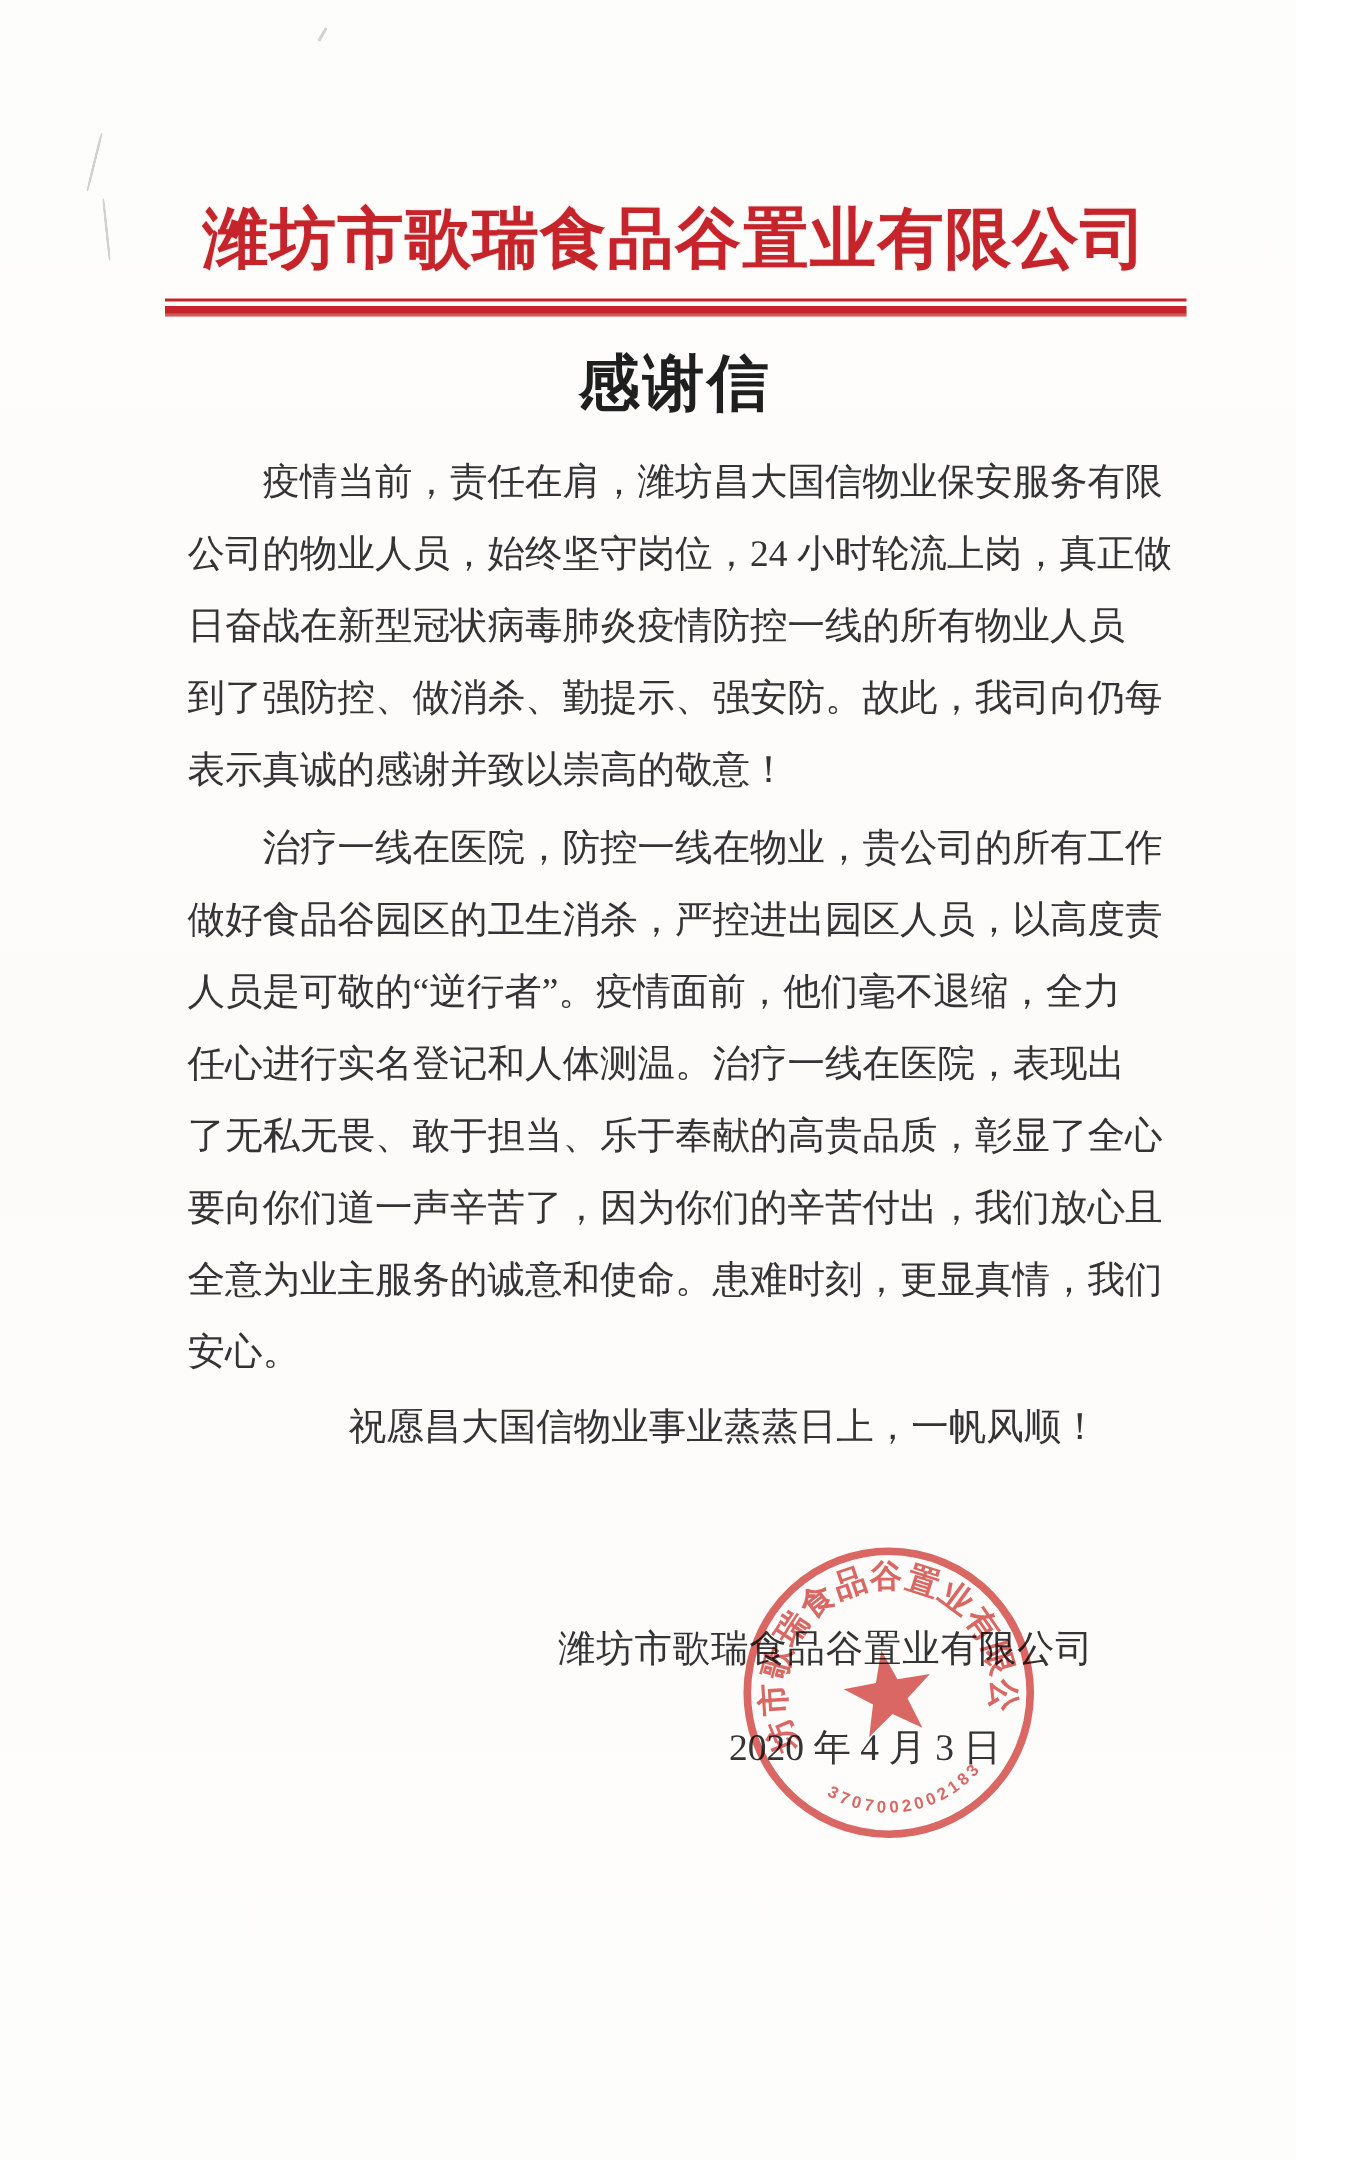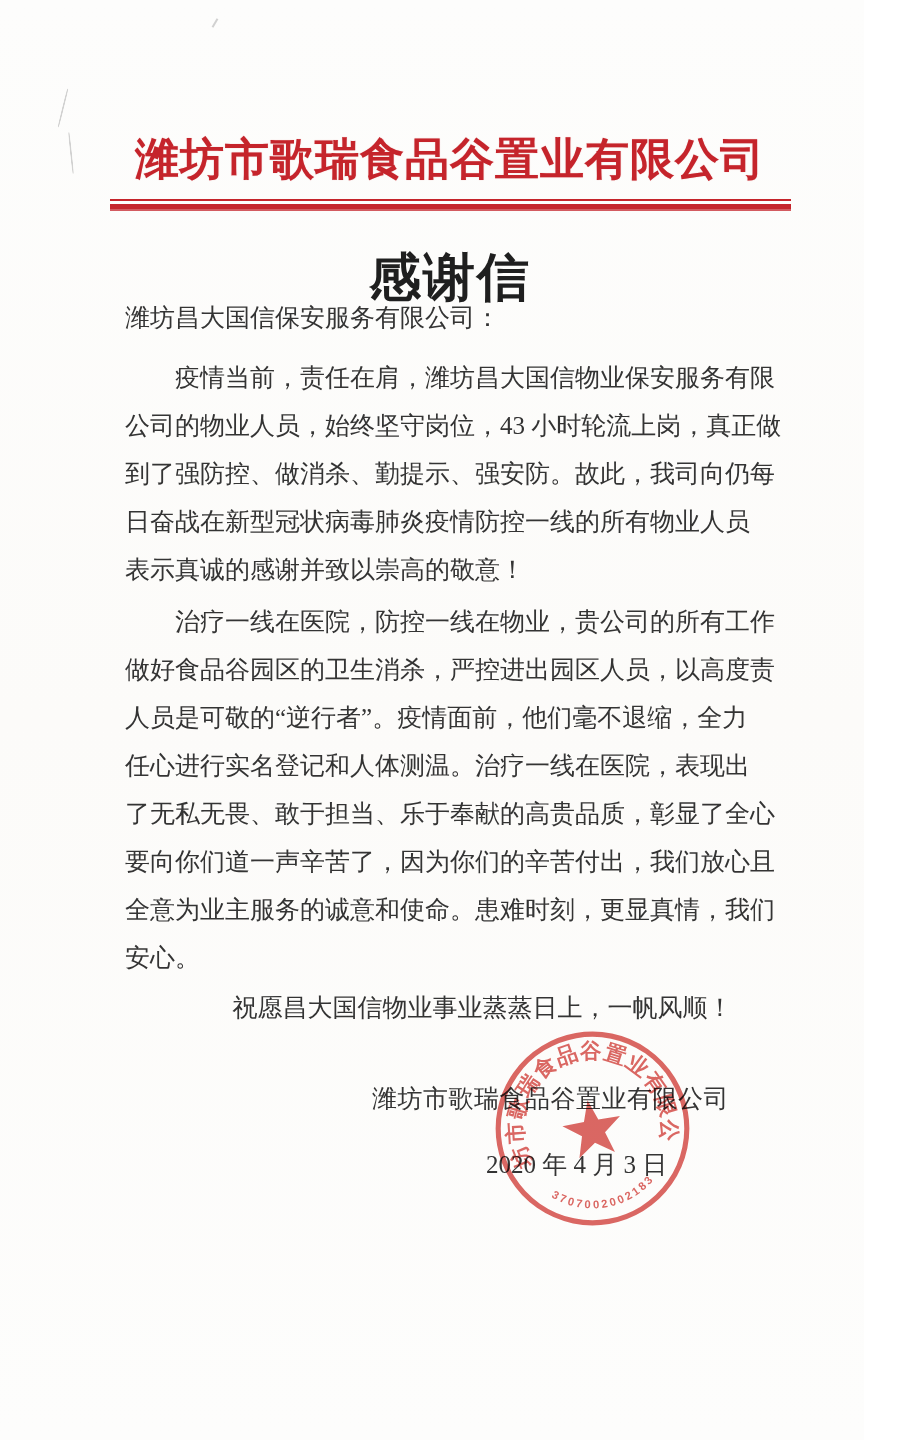--- a/index.html
+++ b/index.html
@@ -20,22 +20,22 @@
     font-size:44px;font-weight:900;letter-spacing:1px;
     color:#c5242b;
     text-shadow:0 0 1px rgba(197,36,43,.4);
     white-space:nowrap;
   }
   .rule{position:absolute;top:199px;left:110px;width:681px;}
   .rule .thin{height:2px;background:#c5242b;}
   .rule .thick{height:7px;background:#c5242b;margin-top:3px;box-shadow:inset 0 -2px 0 rgba(255,255,255,.25);}
   
   .doc-title{
-    position:absolute;top:243px;left:0;width:900px;
-    text-align:center;font-size:52px;font-weight:700;color:#1f1f1f;
+    position:absolute;top:228px;left:0;width:900px;
+    text-align:center;font-size:41px;font-weight:700;color:#1f1f1f;
     letter-spacing:2px;white-space:nowrap;
   }
   
   .body{
     position:absolute;top:294px;left:125px;width:665px;
     font-size:25px;color:#343434;line-height:48px;
   }
   .body .line{white-space:nowrap;}
   .salutation{margin-bottom:12px;}
   .para{margin-top:4px;}
@@ -76,27 +76,26 @@
   <div class="letterhead">潍坊市歌瑞食品谷置业有限公司</div>
 
   <div class="rule">
     <div class="thin"></div>
     <div class="thick"></div>
   </div>
 
   <div class="doc-title">感谢信</div>
 
   <div class="body">
-    <div class="line salutation">潍坊昌大国信保安服务有限公司：</div>
 
     <div class="para">
       <div class="line">疫情当前，责任在肩，潍坊昌大国信物业保安服务有限</div>
-      <div class="line">公司的物业人员，始终坚守岗位，43 小时轮流上岗，真正做</div>
+      <div class="line">公司的物业人员，始终坚守岗位，24 小时轮流上岗，真正做</div>
+      <div class="line">日奋战在新型冠状病毒肺炎疫情防控一线的所有物业人员</div>
       <div class="line">到了强防控、做消杀、勤提示、强安防。故此，我司向仍每</div>
-      <div class="line">日奋战在新型冠状病毒肺炎疫情防控一线的所有物业人员</div>
       <div class="line">表示真诚的感谢并致以崇高的敬意！</div>
     </div>
 
     <div class="para">
       <div class="line">治疗一线在医院，防控一线在物业，贵公司的所有工作</div>
       <div class="line">做好食品谷园区的卫生消杀，严控进出园区人员，以高度责</div>
       <div class="line">人员是可敬的“逆行者”。疫情面前，他们毫不退缩，全力</div>
       <div class="line">任心进行实名登记和人体测温。治疗一线在医院，表现出</div>
       <div class="line">了无私无畏、敢于担当、乐于奉献的高贵品质，彰显了全心</div>
       <div class="line">要向你们道一声辛苦了，因为你们的辛苦付出，我们放心且</div>

